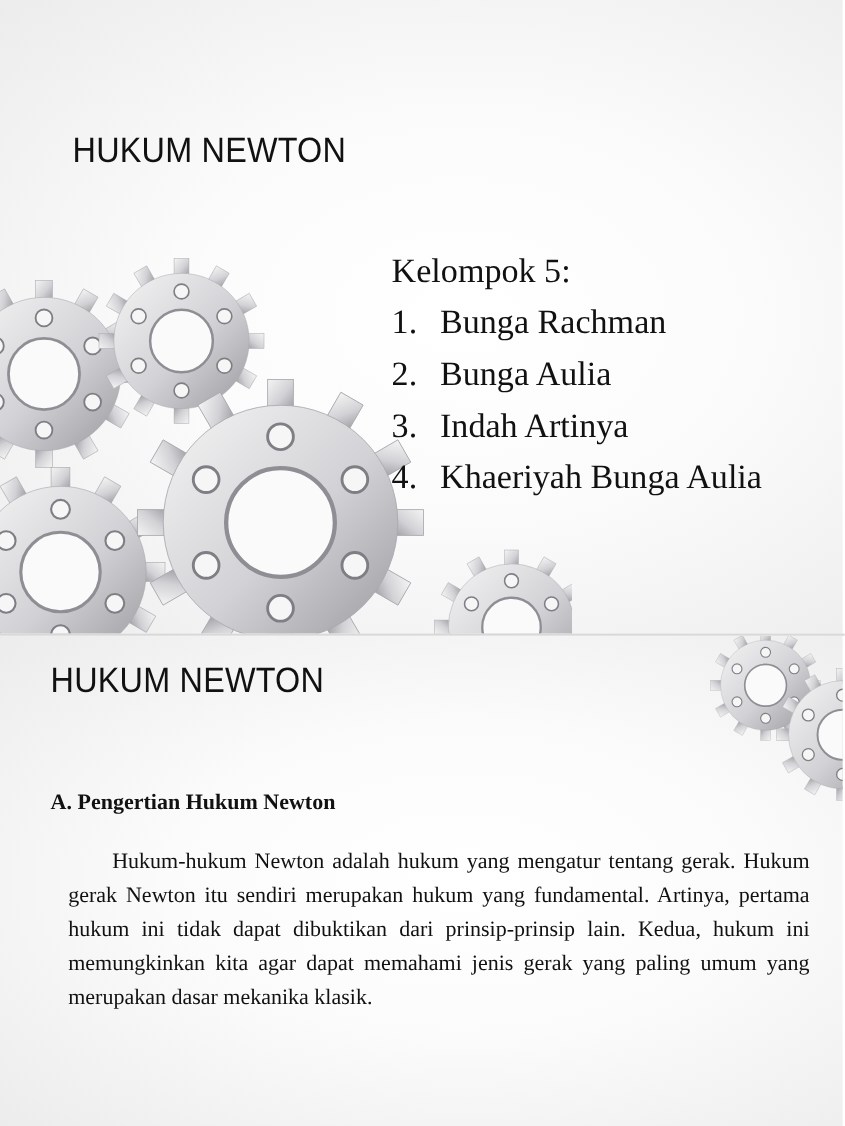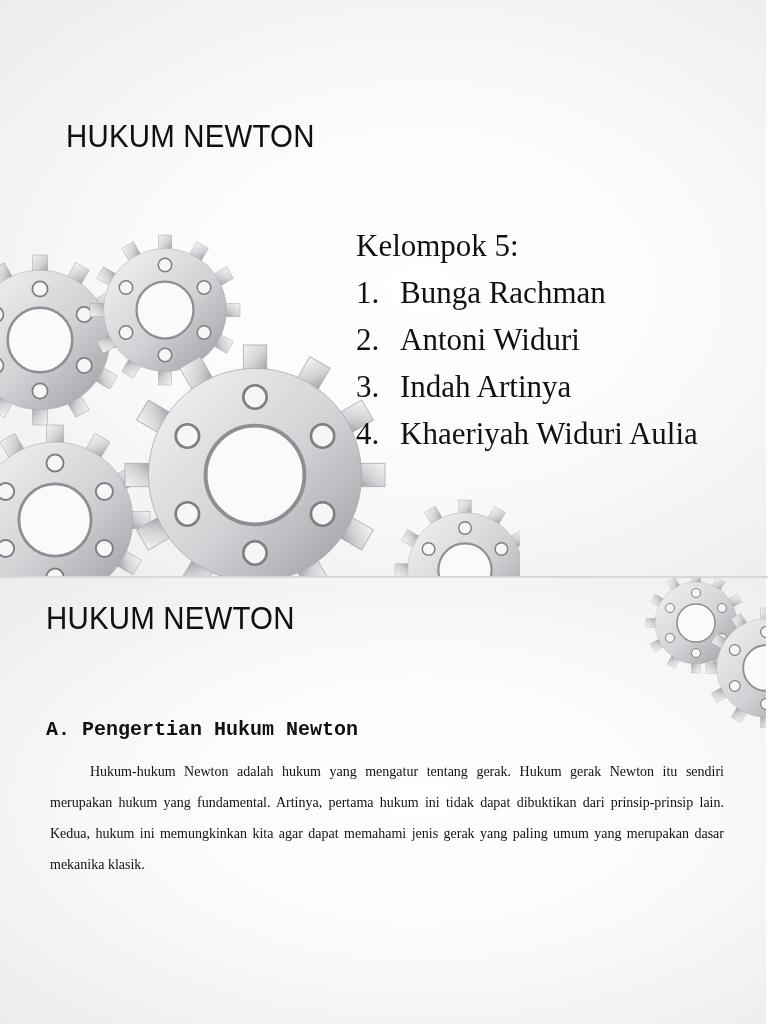--- a/index.html
+++ b/index.html
@@ -27,28 +27,28 @@
     #slide-1 .slide-title { left: 66px; top: 118px; }
     #slide-2 .slide-title { left: 46px; top: 22px; }
     .group-list {
       position: absolute; left: 337px; top: 222px;
       font-family: "Liberation Serif", serif;
       font-size: 31px; color: #111; line-height: 47px; margin-left: 19px;
     }
     .group-list .num { display: inline-block; width: 44px; }
     .section-heading {
       position: absolute; left: 46px; top: 140px;
-      font-family: Liberation Mono, monospace; font-weight: bold;
+      font-family: Liberation Serif, serif; font-weight: bold;
       font-size: 20px; color: #111; margin: 0;
     }
     .paragraph {
       position: absolute; left: 46px; top: 174px; width: 674px;
       font-family: "Liberation Serif", serif;
-      font-size: 14px; line-height: 31px; color: #111;
-      text-align: justify; text-indent: 40px; margin: 4px;
+      font-size: 20px; line-height: 31px; color: #111;
+      text-align: justify; text-indent: 40px; margin: 16px;
     }
     svg.gears { position: absolute; }
   </style>
 </head>
 <body>
 
 <svg width="0" height="0" style="position:absolute">
   <defs>
     <linearGradient id="gearGrad" x1="0" y1="0" x2="1" y2="1">
       <stop offset="0" stop-color="#f4f4f4"></stop>
@@ -89,23 +89,23 @@
     <use href="#gear" transform="translate(40,120) scale(0.85)"></use>
     <use href="#gear" transform="translate(165,90) scale(0.75)"></use>
     <use href="#gear" transform="translate(55,300) scale(0.95)"></use>
     <use href="#gear" transform="translate(255,255) scale(1.3)"></use>
     <use href="#gear" transform="translate(465,350) scale(0.7)"></use>
   </svg>
   <h1 class="slide-title">HUKUM NEWTON</h1>
   <div class="group-list">
     <div>Kelompok 5:</div>
     <div><span class="num">1.</span><span>Bunga Rachman</span></div>
-    <div><span class="num">2.</span><span>Antoni Widuri</span></div>
+    <div><span class="num">2.</span><span>Bunga Aulia</span></div>
     <div><span class="num">3.</span><span>Indah Artinya</span></div>
-    <div><span class="num">4.</span><span>Khaeriyah Widuri Aulia</span></div>
+    <div><span class="num">4.</span><span>Khaeriyah Bunga Aulia</span></div>
   </div>
 </section>
 
 <div class="divider"></div>
 
 <section id="slide-2" class="slide">
   <svg class="gears" width="150" height="150" style="left:626px; top:0;" viewBox="0 0 150 150">
     <use href="#gear" transform="translate(70,45) scale(0.5)"></use>
     <use href="#gear" transform="translate(140,90) scale(0.6)"></use>
   </svg>

